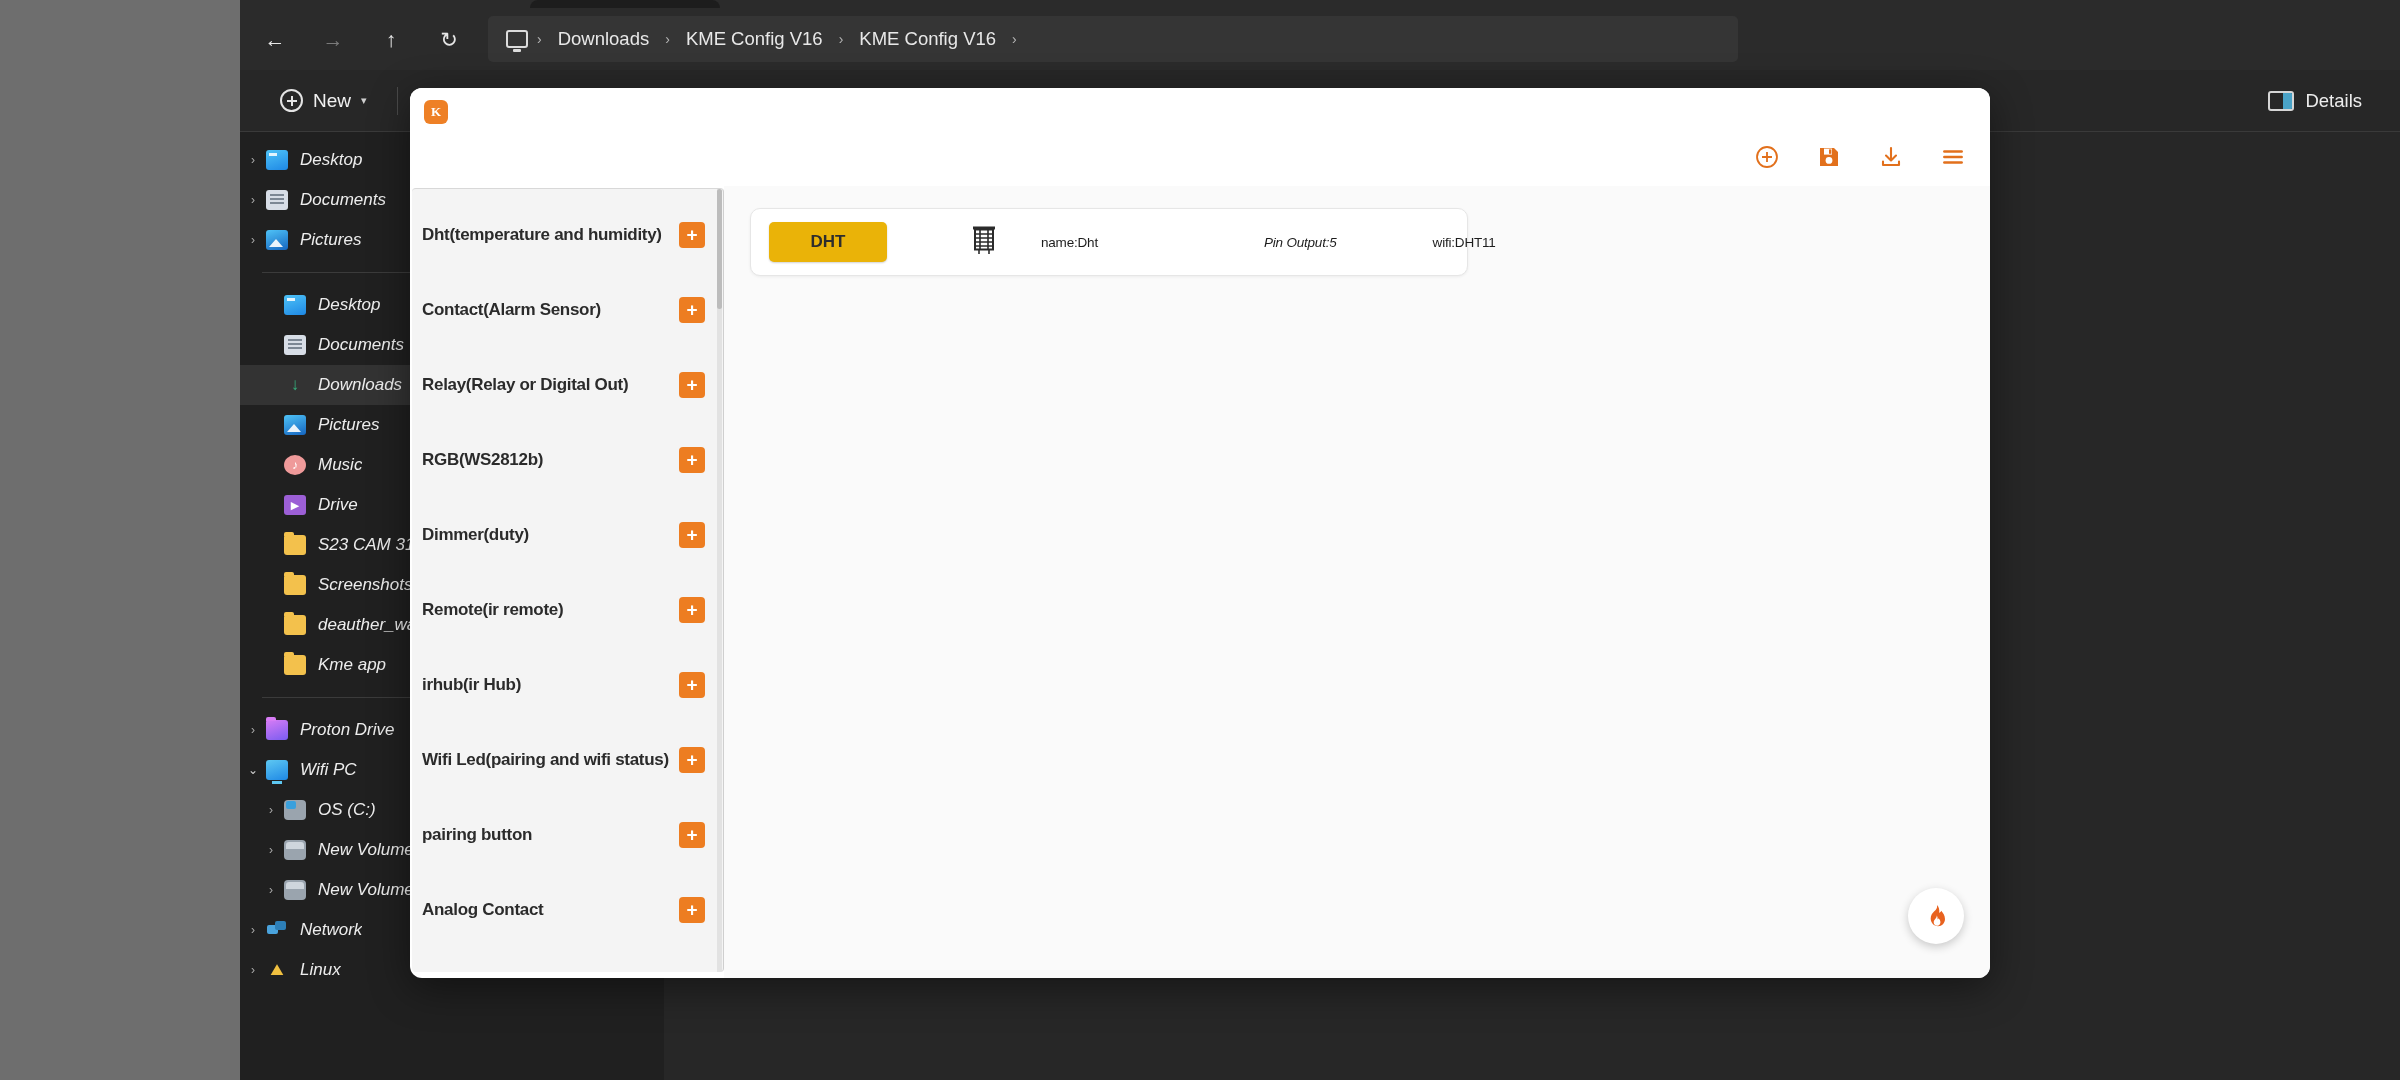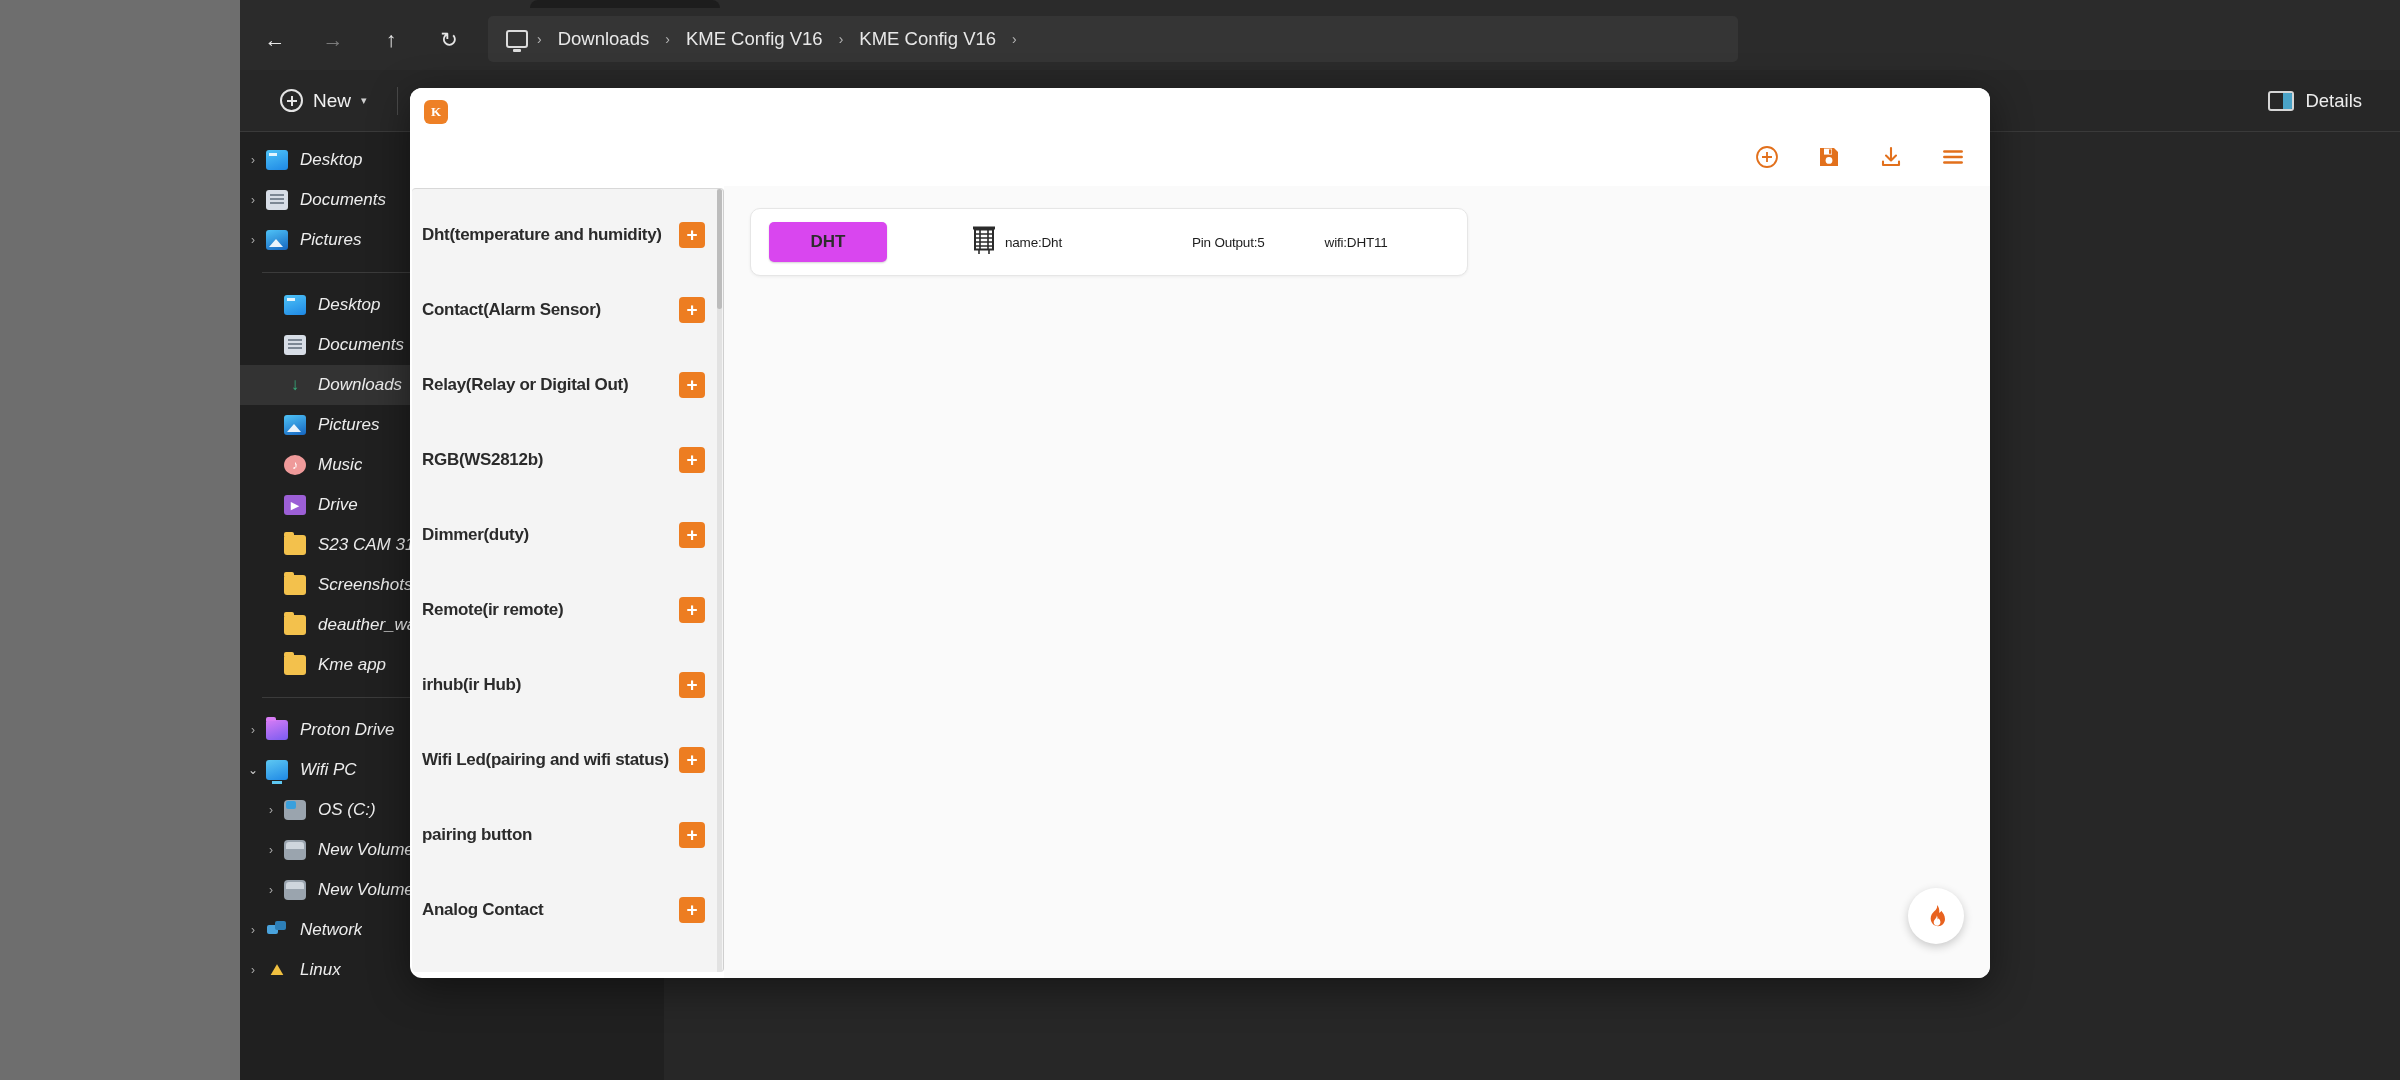--- a/index.html
+++ b/index.html
@@ -276,37 +276,37 @@
     border: 1px solid #e6e6e6;
     border-radius: 10px;
     box-shadow: 0 1px 3px rgba(0,0,0,0.06);
     display: flex; align-items: center;
     padding: 0 18px;
     margin-top: 4px;
     max-width: 718px;
   }
   .node-chip {
     width: 118px; height: 40px;
-    background: #d946ef; border-radius: 5px;
+    background: #eab308; border-radius: 5px;
     display: flex; align-items: center; justify-content: center;
     color: #2d2d2d; font-size: 17px; font-weight: 600;
     box-shadow: 0 1px 2px rgba(0,0,0,0.18);
     flex: 0 0 118px;
   }
   .node-icon { margin-left: 82px; flex: 0 0 36px; }
   .node-fields {
     display: flex; align-items: center;
     flex: 1; justify-content: flex-end;
     gap: 0;
     font-size: 13.5px; color: #1d1d1d;
     letter-spacing: -0.2px;
   }
-  .node-field { white-space: nowrap; }
+  .node-field { white-space: nowrap; margin-left: 36px; }
   .f-name { margin-right: 130px; }
-  .f-pin { margin-right: 60px; }
+  .f-pin { margin-right: 60px; font-style: italic; }
   .f-type { margin-right: 82px; }
 
   #fab {
     position: absolute; right: 26px; bottom: 34px;
     width: 56px; height: 56px;
     background: #ffffff; border-radius: 50%;
     box-shadow: 0 3px 10px rgba(0,0,0,0.20);
     display: flex; align-items: center; justify-content: center;
   }
 

